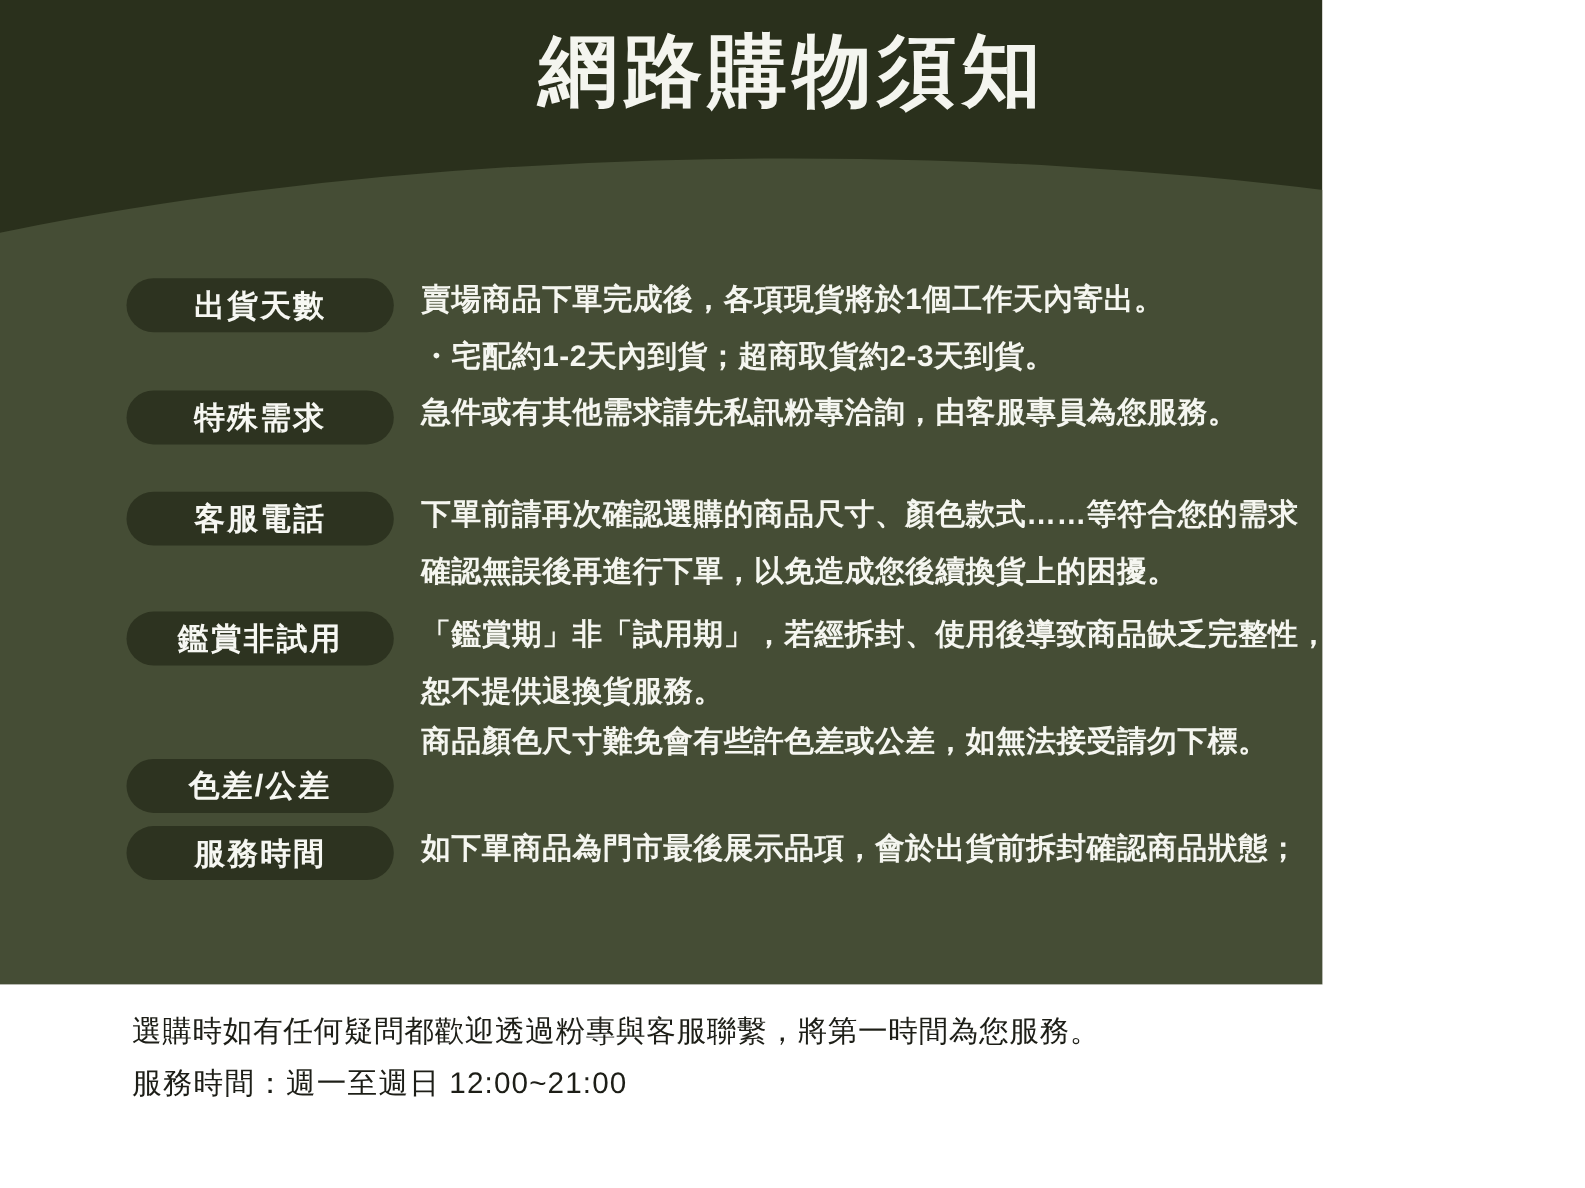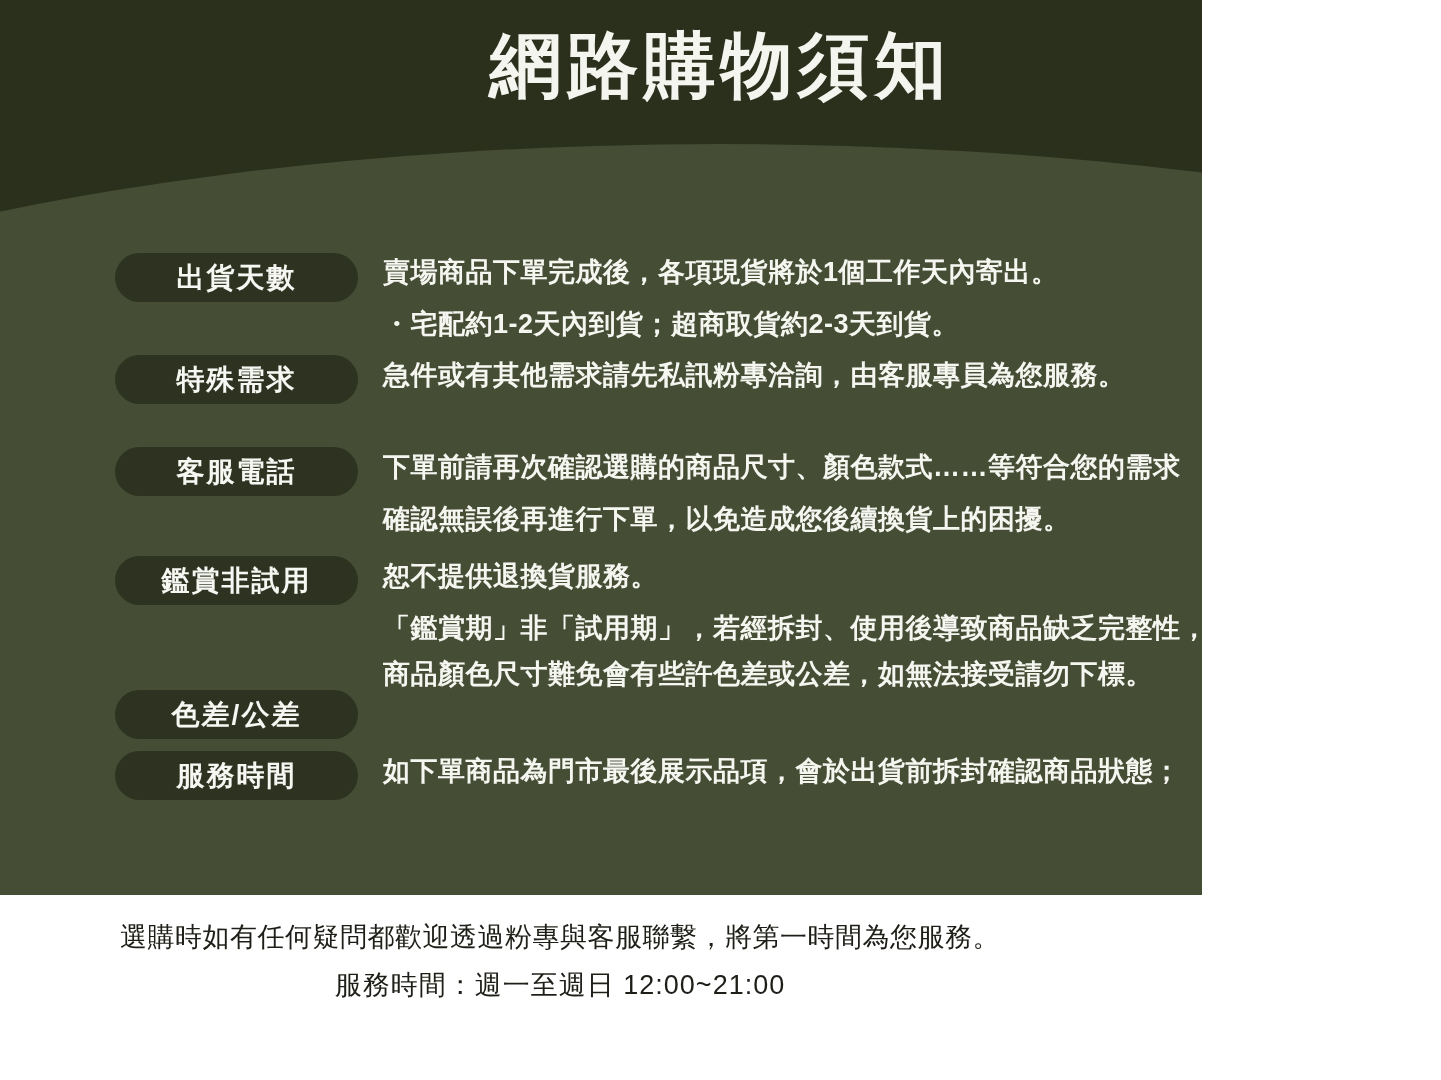--- a/index.html
+++ b/index.html
@@ -122,21 +122,21 @@
     left: 120px;
     top: 18px;
     color: #1d1e17;
     font-size: 27px;
     font-weight: 400;
     letter-spacing: 0.5px;
     line-height: 48px;
     white-space: nowrap;
   }
   .footer-inner .line { display: block; }
-  .footer-inner .line.sub { letter-spacing: 1px; text-align: center; }
+  .footer-inner .line.sub { letter-spacing: 1px; }
 </style>
 </head>
 <body>
 
 <div class="page">
 
   <div class="hero">
     <div class="arc-panel"></div>
   </div>
 
@@ -163,22 +163,22 @@
       <div class="pill" style="top:447px;">客服電話</div>
       <div class="body" style="top:441px;">
         <span class="line">下單前請再次確認選購的商品尺寸、顏色款式……等符合您的需求</span>
         <span class="line">確認無誤後再進行下單，以免造成您後續換貨上的困擾。</span>
       </div>
     </div>
 
     <div class="row" style="top:0;">
       <div class="pill" style="top:556px;">鑑賞非試用</div>
       <div class="body" style="top:550px;">
+        <span class="line">「鑑賞期」非「試用期」，若經拆封、使用後導致商品缺乏完整性，</span>
         <span class="line">恕不提供退換貨服務。</span>
-        <span class="line">「鑑賞期」非「試用期」，若經拆封、使用後導致商品缺乏完整性，</span>
       </div>
     </div>
 
     <div class="row" style="top:0;">
       <div class="pill" style="top:690px;">色差/公差</div>
       <div class="body" style="top:648px;">
         <span class="line">商品顏色尺寸難免會有些許色差或公差，如無法接受請勿下標。</span>
       </div>
     </div>
 

